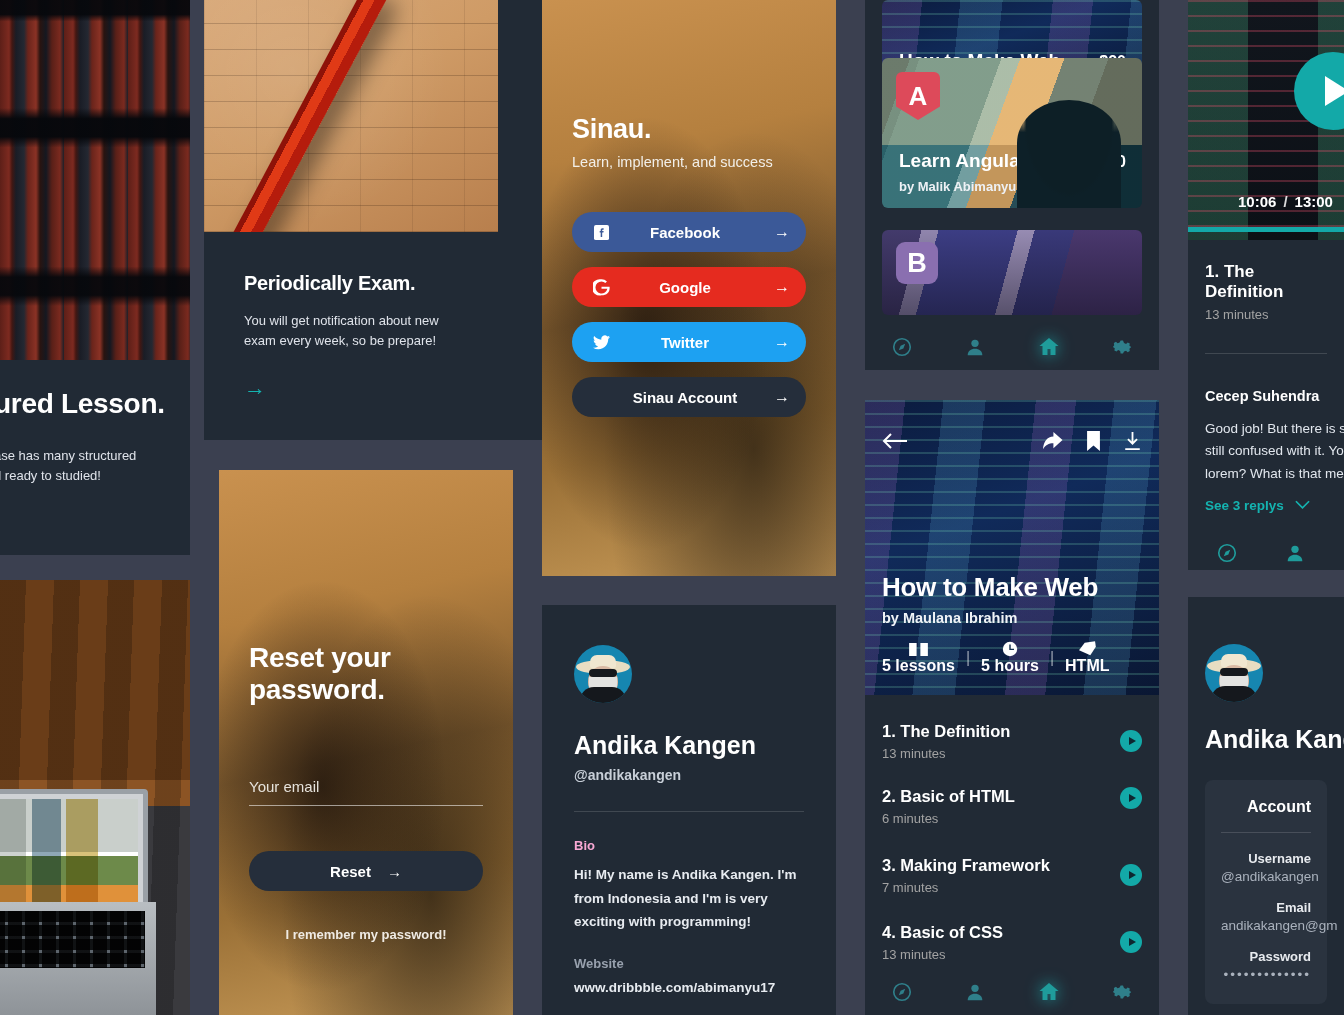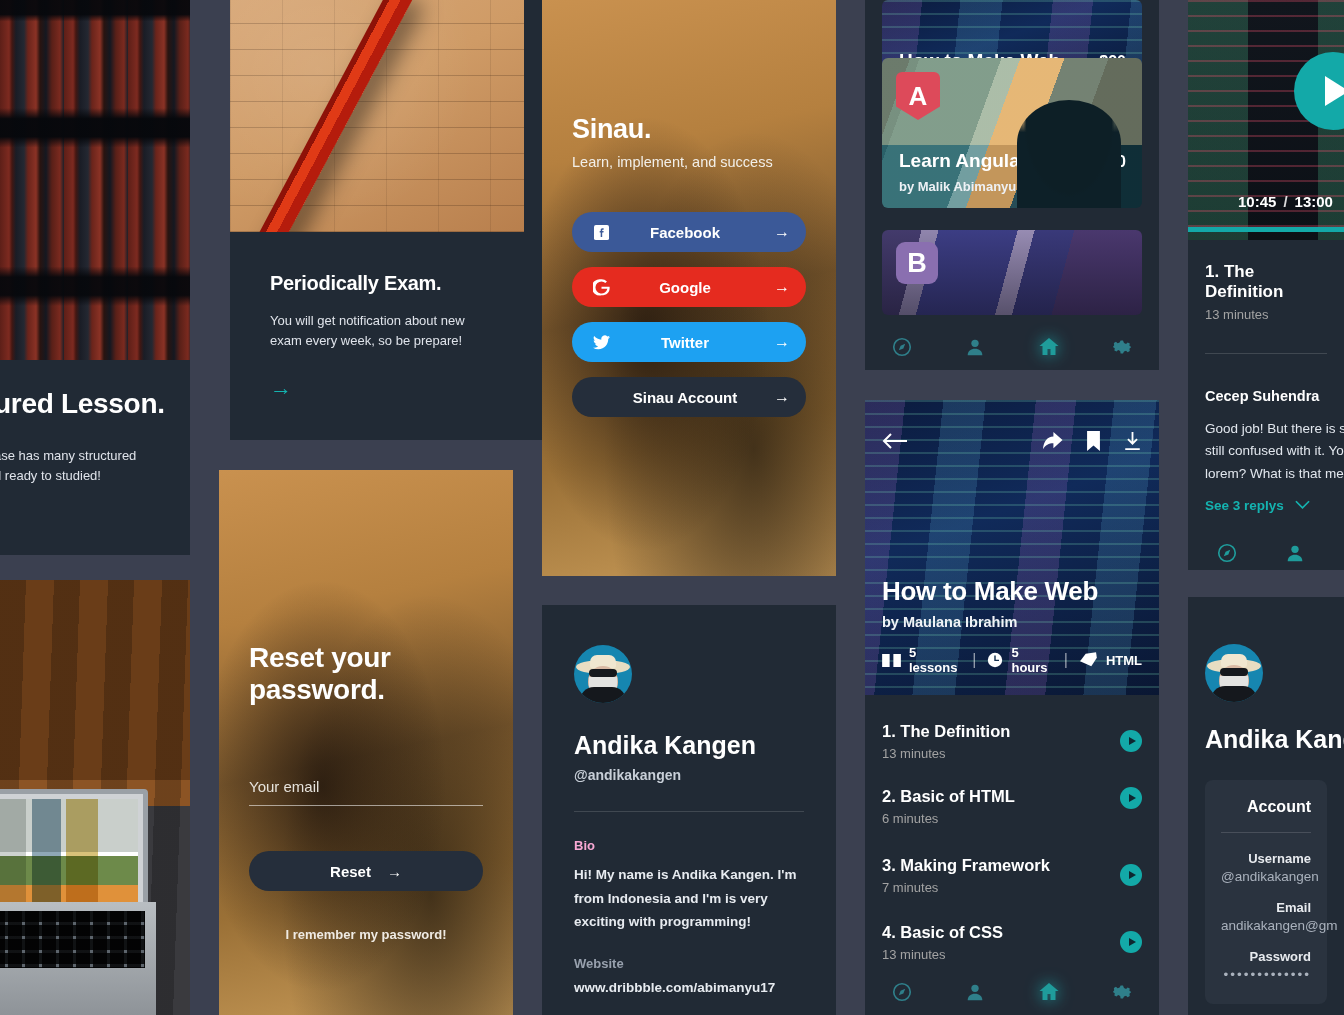--- a/index.html
+++ b/index.html
@@ -191,21 +191,21 @@
   }
 
   .navbar {
     display:flex; align-items:center; justify-content:space-around;
     height:46px; background:#212a35;
   }
   .navbar .ni { color:#1f9c9b; display:flex; align-items:center; justify-content:center; }
   .navbar .ni.dim { color:#2f7f8a; }
   .navbar .active { filter: drop-shadow(0 0 8px rgba(25,200,200,.75)); }
 
-  .chip { display:flex; align-items:center; gap:8px; color:#fff; font-size:13px; font-weight:600; }
+  .chip { display:flex; align-items:center; gap:0; color:#fff; font-size:16px; font-weight:600;flex-direction:column; }
   .sep { color:rgba(255,255,255,.55); }
 
   .field-label { font-size:13px; font-weight:700; color:#e8ebef; }
   .field-value { font-size:13.5px; color:#aab2bd; margin-top:3px; }
 
   svg { display:block; }
 </style>
 </head>
 <body>
 
@@ -221,21 +221,21 @@
 
   <div class="card ph-laptop" style="left:0; top:580px; width:190px; height:435px;">
     <div class="lid">
         <div class="grid"></div>
       </div>
     <div class="base">
         <div class="keys"></div>
       </div>
   </div>
 
-  <div class="card" style="left:230px; top:0; width:354px; height:440px;">
+  <div class="card" style="left:204px; top:0; width:354px; height:440px;">
     <div class="ph-math" style="position:absolute; left:0; top:0; width:294px; height:232px; overflow:hidden;">
       <div class="pencil"></div>
     </div>
     <div style="position:absolute; left:40px; top:272px; right:24px;">
       <div class="h1" style="font-size:20px;">Periodically Exam.</div>
       <div class="body" style="margin-top:16px;">You will get notification about new</div>
       <div class="body">exam every week, so be prepare!</div>
       <div class="arrow-link" style="margin-top:26px;">→</div>
     </div>
   </div>
@@ -514,21 +514,21 @@
   </div>
 
   <div class="card ph-code2" style="left:1188px; top:0; width:156px; height:240px;">
     <div style="position:absolute; right:-28px; top:52px; width:78px; height:78px; border-radius:50%;
                 background:#13a9a8; display:flex; align-items:center; justify-content:center;">
       <span style="border-left:24px solid #fff; border-top:15px solid transparent;
                    border-bottom:15px solid transparent; margin-left:8px;"></span>
     </div>
     <div style="position:absolute; left:50px; bottom:30px; display:flex; align-items:baseline; gap:7px;
                 font-size:15px; font-weight:700; color:#fff;">
-      <span>10:45</span>
+      <span>10:06</span>
       <span style="opacity:.85;">/</span>
       <span>13:00</span>
     </div>
     <div style="position:absolute; left:0; bottom:8px; width:100%; height:5px; background:#13a9a8;"></div>
   </div>
 
   <div class="card" style="left:1188px; top:240px; width:156px; height:330px; padding:22px 17px 0 17px;">
     <div class="lesson-title" style="font-size:17px;">1. The Definition</div>
     <div class="lesson-time">13 minutes</div>
     <div class="hr" style="margin:31px 0 0 0;"></div>

